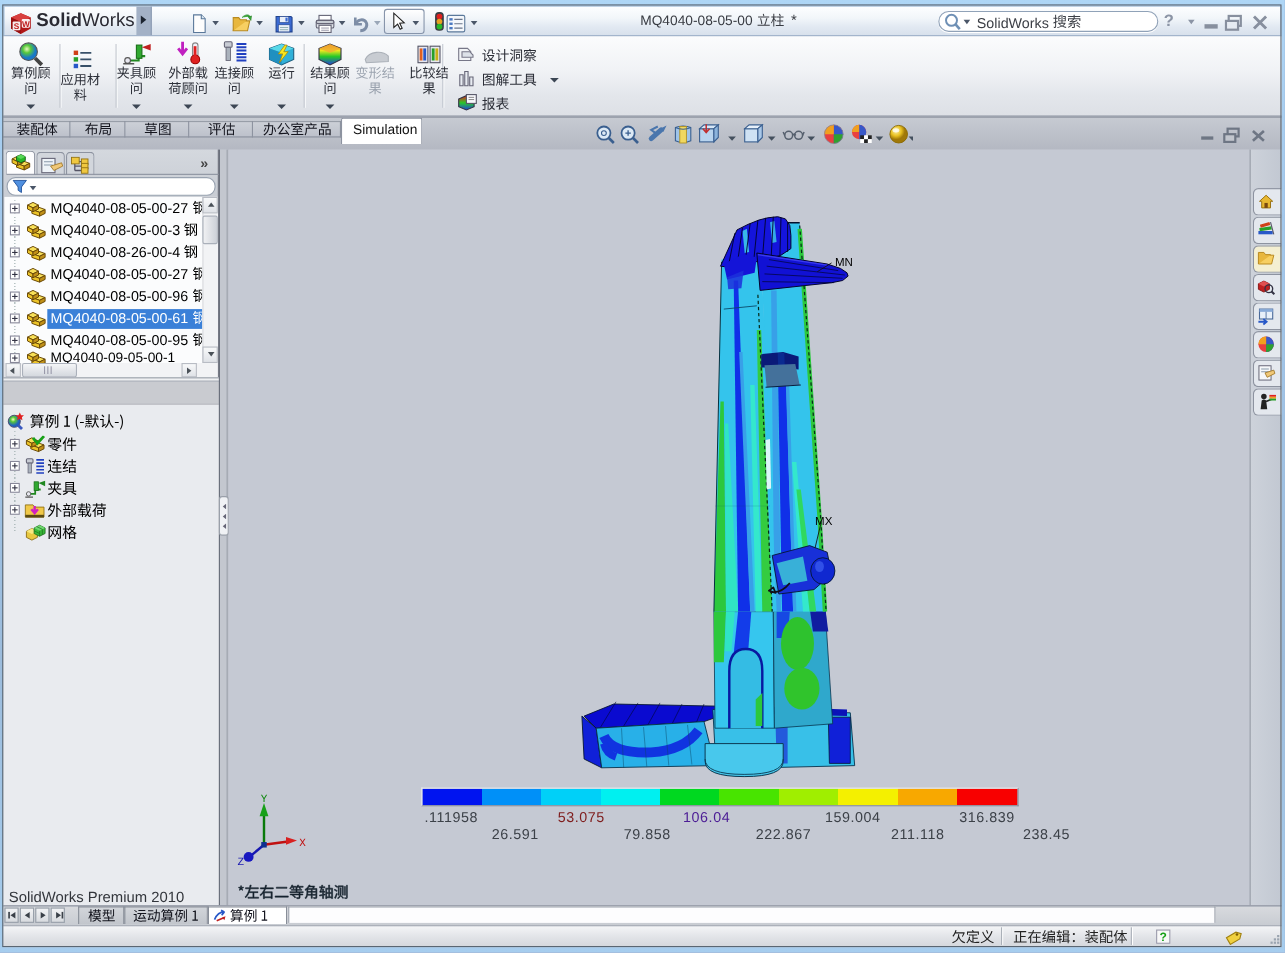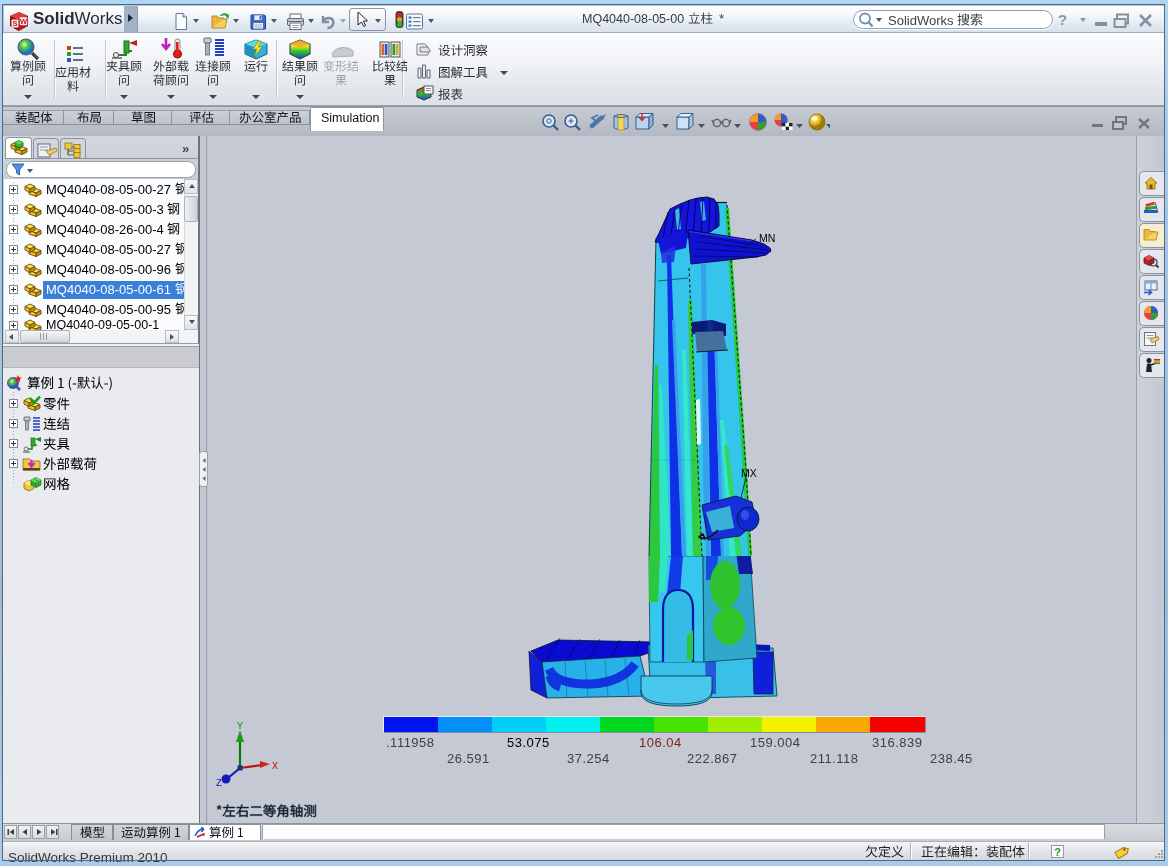--- a/index.html
+++ b/index.html
@@ -759,26 +759,26 @@
 </g>
 
 <line x1="756" y1="239" x2="743" y2="247" stroke="#111" stroke-width="0.8"></line>
 <text x="759" y="242" font-size="10.5" font-family="Liberation Sans" fill="#000">MN</text>
 <line x1="746" y1="477" x2="741" y2="498" stroke="#111" stroke-width="0.8"></line>
 <text x="741" y="477" font-size="10.5" font-family="Liberation Sans" fill="#000">MX</text>
 </g>
   </svg>
 <div class="abs" style="left:383px;top:716px;width:543px;height:17px;background:linear-gradient(90deg,#0014f0 0px,#0014f0 54px,#0090f8 54px,#0090f8 108px,#00d0f8 108px,#00d0f8 162px,#00f0f0 162px,#00f0f0 216px,#00d820 216px,#00d820 270px,#48e400 270px,#48e400 324px,#a0ee00 324px,#a0ee00 378px,#f4f000 378px,#f4f000 432px,#f8a800 432px,#f8a800 486px,#f80000 486px,#f80000 540px);border:1.5px solid #e8eaee;border-right-color:#888e9c;border-bottom-color:#888e9c"></div>
 <div class="abs" style="left:386px;top:735px;font-size:13px;color:#3c4148;letter-spacing:0.5px">.111958</div>
-<div class="abs" style="left:507px;top:735px;font-size:13px;color:#000000;letter-spacing:0.5px">53.075</div>
-<div class="abs" style="left:639px;top:735px;font-size:13px;color:#7f1d1d;letter-spacing:0.5px">106.04</div>
+<div class="abs" style="left:507px;top:735px;font-size:13px;color:#7f1d1d;letter-spacing:0.5px">53.075</div>
+<div class="abs" style="left:621px;top:735px;font-size:13px;color:#4c1d95;letter-spacing:0.5px">106.04</div>
 <div class="abs" style="left:750px;top:735px;font-size:13px;color:#3c4148;letter-spacing:0.5px">159.004</div>
 <div class="abs" style="left:872px;top:735px;font-size:13px;color:#3c4148;letter-spacing:0.5px">316.839</div>
 <div class="abs" style="left:447px;top:751px;font-size:13px;color:#3c4148;letter-spacing:0.5px">26.591</div>
-<div class="abs" style="left:567px;top:751px;font-size:13px;color:#3c4148;letter-spacing:0.5px">37.254</div>
+<div class="abs" style="left:567px;top:751px;font-size:13px;color:#3c4148;letter-spacing:0.5px">79.858</div>
 <div class="abs" style="left:687px;top:751px;font-size:13px;color:#3c4148;letter-spacing:0.5px">222.867</div>
 <div class="abs" style="left:810px;top:751px;font-size:13px;color:#3c4148;letter-spacing:0.5px">211.118</div>
 <div class="abs" style="left:930px;top:751px;font-size:13px;color:#3c4148;letter-spacing:0.5px">238.45</div>
 <svg class="abs" style="left:210px;top:720px" width="80" height="70" viewBox="0 0 80 70">
 <text x="27" y="9" font-size="10" font-family="Liberation Mono" fill="#108810">Y</text>
 <line x1="30" y1="48" x2="30" y2="20" stroke="#0a7a0a" stroke-width="2.2"></line>
 <polygon points="30,10 34,22 26,22" fill="#18a018"></polygon>
 <line x1="30" y1="48" x2="52" y2="45" stroke="#c01010" stroke-width="2.2"></line>
 <polygon points="60,44 50,41 50,48" fill="#d82020"></polygon>
 <text x="62" y="49" font-size="10" font-family="Liberation Mono" fill="#c01010">X</text>
@@ -872,21 +872,21 @@
 <svg class="abs" style="left:193px;top:826px" width="14" height="13">
     <path d="M2 10 Q5 3 11 3 M11 3 L8 1.5 M11 3 L8.5 6" stroke="#2858c8" stroke-width="1.5" fill="none"></path>
     <path d="M4 11 L11 8" stroke="#c02020" stroke-width="1.5"></path>
     <polygon points="12,7 9,8 11,10.5" fill="#c02020"></polygon>
   </svg>
 <svg style="position:absolute;left:209px;top:826px;overflow:visible" width="36" height="18">
     <path transform="translate(0,11.0)" d="M3.2 -5.7H9.6V-5.0H3.2ZM3.2 -4.4H9.6V-3.6H3.2ZM3.2 -7.0H9.6V-6.3H3.2ZM7.2 -10.6C6.9 -9.6 6.2 -8.7 5.5 -8.1C5.7 -8.0 6.0 -7.8 6.2 -7.7H3.7L4.4 -7.9C4.3 -8.2 4.1 -8.5 3.9 -8.8H6.1V-9.6H2.8C2.9 -9.8 3.1 -10.1 3.2 -10.3L2.3 -10.6C1.9 -9.6 1.2 -8.6 0.4 -8.0C0.7 -7.9 1.0 -7.6 1.2 -7.5C1.6 -7.8 2.0 -8.3 2.3 -8.8H3.0C3.2 -8.4 3.5 -8.0 3.6 -7.7H2.2V-3.0H3.9V-2.2L3.9 -1.9H0.7V-1.1H3.6C3.2 -0.6 2.5 -0.1 0.9 0.3C1.1 0.5 1.4 0.8 1.5 1.0C3.5 0.4 4.3 -0.4 4.7 -1.1H8.0V1.0H9.0V-1.1H11.9V-1.9H9.0V-3.0H10.5V-7.7H9.3L10.0 -8.0C9.8 -8.2 9.6 -8.5 9.3 -8.8H11.8V-9.6H7.8C7.9 -9.8 8.0 -10.1 8.1 -10.4ZM8.0 -1.9H4.8L4.8 -2.1V-3.0H8.0ZM6.3 -7.7C6.7 -8.0 7.0 -8.4 7.3 -8.8H8.3C8.6 -8.4 9.0 -8.0 9.1 -7.7Z M21.1 -9.1V-2.1H22.0V-9.1ZM23.2 -10.4V-0.3C23.2 -0.1 23.1 -0.0 22.9 0.0C22.7 0.0 22.0 0.0 21.3 -0.0C21.4 0.2 21.5 0.7 21.6 0.9C22.5 0.9 23.2 0.9 23.5 0.7C23.9 0.6 24.1 0.3 24.1 -0.3V-10.4ZM17.0 -3.6C17.4 -3.3 17.9 -2.9 18.3 -2.5C17.7 -1.2 17.0 -0.3 16.1 0.3C16.3 0.5 16.5 0.8 16.7 1.0C18.6 -0.3 19.9 -2.9 20.3 -6.9L19.8 -7.1L19.6 -7.0H18.0C18.2 -7.7 18.3 -8.3 18.4 -8.9H20.6V-9.8H16.2V-8.9H17.5C17.2 -6.9 16.5 -5.1 15.6 -3.8C15.8 -3.7 16.2 -3.4 16.4 -3.2C16.9 -4.0 17.4 -5.0 17.7 -6.2H19.4C19.2 -5.1 19.0 -4.2 18.7 -3.4C18.3 -3.7 17.9 -4.0 17.5 -4.3ZM15.2 -10.5C14.7 -8.7 13.9 -6.9 12.9 -5.7C13.1 -5.4 13.3 -4.9 13.4 -4.7C13.7 -5.1 14.0 -5.6 14.3 -6.0V1.0H15.2V-7.8C15.5 -8.6 15.8 -9.4 16.0 -10.2Z M28.9 0.0H33.9V-1.0H32.1V-9.2H31.2C30.7 -8.9 30.1 -8.7 29.3 -8.5V-7.8H31.0V-1.0H28.9Z" fill="#15161f"></path>
   </svg>
 <div class="abs" style="left:262px;top:824px;width:843px;height:15px;background:#fdfdfe;border:1px solid #9aa0aa;border-bottom:none"></div>
 <div class="abs" style="left:3px;top:841px;width:1162px;height:20px;background:linear-gradient(180deg,#f4f5f7 0,#e2e4e8 50%,#d4d7dc 100%);border-top:1px solid #aab0b8"></div>
-<div class="abs" style="left:8px;top:850px;font-size:13.5px;color:#33363c">SolidWorks Premium 2010</div>
+<div class="abs" style="left:8px;top:808px;font-size:13.5px;color:#33363c">SolidWorks Premium 2010</div>
 <svg style="position:absolute;left:865px;top:845px;overflow:visible" width="41" height="18">
     <path transform="translate(0,11.4)" d="M3.6 -11.0C3.0 -8.9 2.0 -6.8 0.8 -5.5C1.0 -5.3 1.5 -5.0 1.7 -4.9C2.4 -5.6 3.0 -6.7 3.5 -7.8H10.7C10.4 -6.8 9.9 -5.8 9.4 -5.1L10.3 -4.7C10.9 -5.7 11.6 -7.2 12.1 -8.6L11.3 -8.8L11.1 -8.8H4.0C4.2 -9.4 4.4 -10.1 4.6 -10.8ZM5.9 -7.1V-6.4C5.9 -4.5 5.6 -1.6 0.6 0.3C0.8 0.5 1.1 0.8 1.2 1.1C4.6 -0.2 6.0 -2.0 6.6 -3.7C7.6 -1.3 9.2 0.3 11.8 1.1C12.0 0.8 12.2 0.4 12.5 0.2C9.4 -0.5 7.7 -2.5 6.9 -5.4C6.9 -5.7 7.0 -6.0 7.0 -6.3V-7.1Z M15.9 -4.9C15.6 -2.6 14.9 -0.7 13.5 0.4C13.7 0.6 14.1 0.9 14.3 1.1C15.1 0.3 15.8 -0.7 16.2 -1.9C17.4 0.4 19.4 0.8 22.1 0.8H25.1C25.2 0.5 25.3 0.1 25.5 -0.2C24.8 -0.1 22.6 -0.1 22.1 -0.1C21.4 -0.1 20.6 -0.2 20.0 -0.3V-2.9H23.9V-3.8H20.0V-6.0H23.3V-6.9H15.7V-6.0H19.0V-0.6C17.9 -1.0 17.1 -1.7 16.6 -3.1C16.7 -3.6 16.8 -4.2 16.9 -4.8ZM18.5 -10.7C18.8 -10.3 19.0 -9.9 19.1 -9.5H14.1V-6.6H15.0V-8.5H23.9V-6.6H24.9V-9.5H20.3C20.1 -9.9 19.8 -10.5 19.5 -11.0Z M31.4 -10.6C31.8 -9.7 32.4 -8.3 32.7 -7.5L33.5 -7.9C33.3 -8.7 32.7 -10.0 32.2 -11.0ZM36.3 -10.0C35.5 -7.5 34.3 -5.3 32.5 -3.5C30.9 -5.1 29.6 -7.2 28.8 -9.4L27.9 -9.1C28.8 -6.7 30.1 -4.5 31.8 -2.8C30.4 -1.5 28.6 -0.5 26.5 0.2C26.6 0.4 26.9 0.8 27.0 1.0C29.2 0.2 31.0 -0.8 32.5 -2.1C34.0 -0.7 35.8 0.4 37.8 1.0C38.0 0.8 38.3 0.4 38.5 0.2C36.5 -0.5 34.7 -1.5 33.3 -2.8C35.1 -4.7 36.4 -7.0 37.3 -9.7Z" fill="#222"></path>
   </svg>
 <div class="abs" style="left:910px;top:843px;width:1px;height:16px;background:#aab0b8;box-shadow:1px 0 0 #fff"></div>
 <svg style="position:absolute;left:921px;top:845px;overflow:visible" width="106" height="18">
     <path transform="translate(0,11.4)" d="M2.4 -6.6V-0.5H0.7V0.5H12.3V-0.5H7.3V-4.6H11.4V-5.5H7.3V-9.0H11.9V-10.0H1.2V-9.0H6.3V-0.5H3.4V-6.6Z M18.1 -10.9C17.9 -10.3 17.7 -9.6 17.4 -8.9H13.8V-8.0H17.0C16.1 -6.3 15.0 -4.8 13.5 -3.7C13.7 -3.5 13.9 -3.1 14.0 -2.8C14.5 -3.2 15.1 -3.7 15.5 -4.1V1.0H16.5V-5.3C17.1 -6.1 17.6 -7.0 18.1 -8.0H25.2V-8.9H18.5C18.7 -9.5 18.9 -10.1 19.1 -10.7ZM20.8 -7.3V-4.8H17.8V-3.9H20.8V-0.2H17.3V0.7H25.2V-0.2H21.7V-3.9H24.7V-4.8H21.7V-7.3Z M26.5 -0.7 26.8 0.2C27.8 -0.2 29.2 -0.8 30.5 -1.3L30.3 -2.1C28.9 -1.6 27.5 -1.0 26.5 -0.7ZM26.8 -5.5C27.0 -5.6 27.3 -5.7 28.7 -5.8C28.2 -5.0 27.7 -4.4 27.5 -4.1C27.1 -3.6 26.9 -3.3 26.6 -3.2C26.7 -3.0 26.8 -2.5 26.9 -2.4C27.1 -2.5 27.5 -2.7 30.4 -3.3C30.4 -3.5 30.3 -3.9 30.3 -4.1L28.2 -3.7C29.1 -4.9 30.0 -6.3 30.7 -7.8L29.9 -8.2C29.7 -7.7 29.4 -7.2 29.2 -6.7L27.7 -6.6C28.5 -7.7 29.2 -9.2 29.7 -10.6L28.8 -10.9C28.3 -9.3 27.5 -7.6 27.2 -7.2C26.9 -6.8 26.7 -6.4 26.5 -6.4C26.6 -6.1 26.7 -5.7 26.8 -5.5ZM34.1 -4.5V-2.6H33.0V-4.5ZM34.8 -4.5H35.7V-2.6H34.8ZM32.3 -5.4V0.9H33.0V-1.9H34.1V0.6H34.8V-1.9H35.7V0.6H36.4V-1.9H37.3V0.1C37.3 0.2 37.3 0.2 37.2 0.2C37.1 0.2 36.9 0.2 36.6 0.2C36.7 0.4 36.8 0.7 36.8 0.9C37.3 0.9 37.6 0.9 37.8 0.8C38.0 0.7 38.1 0.5 38.1 0.1V-5.4L37.3 -5.4ZM36.4 -4.5H37.3V-2.6H36.4ZM33.9 -10.7C34.1 -10.4 34.3 -9.9 34.4 -9.5H31.4V-6.7C31.4 -4.7 31.3 -1.8 30.1 0.3C30.3 0.4 30.7 0.7 30.8 0.8C32.0 -1.3 32.3 -4.4 32.3 -6.5H38.0V-9.5H35.5C35.3 -9.9 35.1 -10.5 34.8 -11.0ZM32.3 -8.7H37.0V-7.3H32.3Z M46.2 -9.8H49.6V-8.4H46.2ZM45.3 -10.5V-7.7H50.6V-10.5ZM40.1 -4.3C40.2 -4.4 40.5 -4.5 41.0 -4.5H42.2V-2.6L39.5 -2.2L39.7 -1.2L42.2 -1.7V1.0H43.1V-1.9L44.6 -2.2L44.5 -3.0L43.1 -2.8V-4.5H44.3V-5.4H43.1V-7.4H42.2V-5.4H40.9C41.3 -6.3 41.7 -7.3 42.0 -8.4H44.4V-9.4H42.2C42.3 -9.8 42.4 -10.3 42.5 -10.7L41.5 -10.9C41.5 -10.4 41.4 -9.9 41.3 -9.4H39.6V-8.4H41.0C40.8 -7.4 40.5 -6.6 40.4 -6.2C40.1 -5.7 40.0 -5.2 39.8 -5.2C39.9 -4.9 40.0 -4.5 40.1 -4.3ZM49.6 -6.1V-5.0H46.3V-6.1ZM44.2 -1.0 44.4 -0.1 49.6 -0.5V1.0H50.5V-0.6L51.5 -0.7L51.5 -1.5L50.5 -1.4V-6.1H51.4V-7.0H44.5V-6.1H45.4V-1.1ZM49.6 -4.3V-3.1H46.3V-4.3ZM49.6 -2.4V-1.4L46.3 -1.1V-2.4Z M55.2 -6.3C55.8 -6.3 56.2 -6.7 56.2 -7.3C56.2 -7.9 55.8 -8.3 55.2 -8.3C54.7 -8.3 54.3 -7.9 54.3 -7.3C54.3 -6.7 54.7 -6.3 55.2 -6.3ZM55.2 0.1C55.8 0.1 56.2 -0.3 56.2 -0.9C56.2 -1.5 55.8 -1.9 55.2 -1.9C54.7 -1.9 54.3 -1.5 54.3 -0.9C54.3 -0.3 54.7 0.1 55.2 0.1Z M65.9 -9.6C66.5 -9.2 67.2 -8.6 67.5 -8.2L68.1 -8.9C67.8 -9.3 67.1 -9.8 66.5 -10.2ZM70.7 -4.9C70.9 -4.6 71.0 -4.3 71.1 -4.0H65.7V-3.2H70.2C69.0 -2.4 67.2 -1.7 65.5 -1.3C65.7 -1.1 65.9 -0.8 66.0 -0.6C66.8 -0.8 67.6 -1.0 68.4 -1.4V-0.5C68.4 0.0 68.0 0.2 67.7 0.3C67.8 0.5 68.0 0.9 68.0 1.1C68.3 0.9 68.8 0.8 72.5 0.0C72.5 -0.2 72.5 -0.6 72.5 -0.8L69.3 -0.1V-1.8C70.1 -2.2 70.9 -2.7 71.4 -3.2C72.5 -1.1 74.4 0.3 76.9 1.0C77.0 0.7 77.3 0.3 77.5 0.2C76.3 -0.1 75.2 -0.5 74.3 -1.2C75.1 -1.5 76.0 -2.0 76.6 -2.5L75.9 -3.0C75.4 -2.6 74.5 -2.0 73.7 -1.6C73.2 -2.1 72.7 -2.6 72.4 -3.2H77.3V-4.0H72.2C72.1 -4.4 71.9 -4.8 71.6 -5.1ZM73.1 -10.9V-9.1H70.0V-8.3H73.1V-6.2H70.4V-5.3H76.9V-6.2H74.1V-8.3H77.2V-9.1H74.1V-10.9ZM65.5 -6.3 65.8 -5.5 68.5 -6.7V-4.8H69.4V-10.9H68.5V-7.6C67.4 -7.1 66.3 -6.6 65.5 -6.3Z M85.2 -10.3V-9.4H89.2V-6.2H85.2V-0.6C85.2 0.6 85.6 0.9 86.8 0.9C87.1 0.9 88.7 0.9 89.0 0.9C90.2 0.9 90.5 0.3 90.6 -1.8C90.3 -1.9 89.9 -2.1 89.7 -2.2C89.6 -0.4 89.5 -0.0 88.9 -0.0C88.6 -0.0 87.2 -0.0 86.9 -0.0C86.3 -0.0 86.2 -0.1 86.2 -0.6V-5.3H89.2V-4.4H90.1V-10.3ZM79.9 -2.1H83.5V-0.7H79.9ZM79.9 -2.8V-7.2H80.7V-6.2C80.7 -5.5 80.6 -4.6 79.9 -4.0C80.0 -3.9 80.2 -3.7 80.3 -3.6C81.1 -4.3 81.3 -5.4 81.3 -6.1V-7.2H82.0V-4.7C82.0 -4.1 82.2 -4.0 82.7 -4.0C82.8 -4.0 83.2 -4.0 83.3 -4.0H83.5V-2.8ZM78.7 -10.4V-9.5H80.6V-8.0H79.1V1.0H79.9V0.1H83.5V0.8H84.3V-8.0H82.8V-9.5H84.6V-10.4ZM81.3 -8.0V-9.5H82.1V-8.0ZM82.6 -7.2H83.5V-4.6L83.4 -4.6C83.4 -4.6 83.4 -4.5 83.2 -4.5C83.1 -4.5 82.8 -4.5 82.7 -4.5C82.6 -4.5 82.6 -4.6 82.6 -4.7Z M94.3 -10.9C93.6 -8.9 92.5 -7.0 91.4 -5.7C91.6 -5.5 91.9 -4.9 92.0 -4.7C92.4 -5.2 92.7 -5.7 93.1 -6.2V1.0H94.0V-7.9C94.5 -8.7 94.8 -9.7 95.2 -10.6ZM96.4 -2.3V-1.4H98.6V1.0H99.5V-1.4H101.6V-2.3H99.5V-6.8C100.3 -4.5 101.6 -2.3 102.9 -1.1C103.1 -1.4 103.4 -1.7 103.6 -1.9C102.2 -3.0 100.9 -5.2 100.1 -7.4H103.4V-8.3H99.5V-10.9H98.6V-8.3H94.9V-7.4H98.0C97.2 -5.1 95.8 -2.9 94.4 -1.8C94.6 -1.6 94.9 -1.3 95.1 -1.1C96.4 -2.3 97.7 -4.4 98.6 -6.7V-2.3Z" fill="#222"></path>
   </svg>
 <div class="abs" style="left:1028px;top:843px;width:1px;height:16px;background:#aab0b8;box-shadow:1px 0 0 #fff"></div>
 <div class="abs" style="left:1051px;top:845px;width:13px;height:13px;background:#f8f8f8;border:1px solid #99a;font-size:11px;font-weight:bold;color:#18a018;text-align:center;line-height:13px">?</div>
 <svg class="abs" style="left:1112px;top:844px" width="18" height="15">

